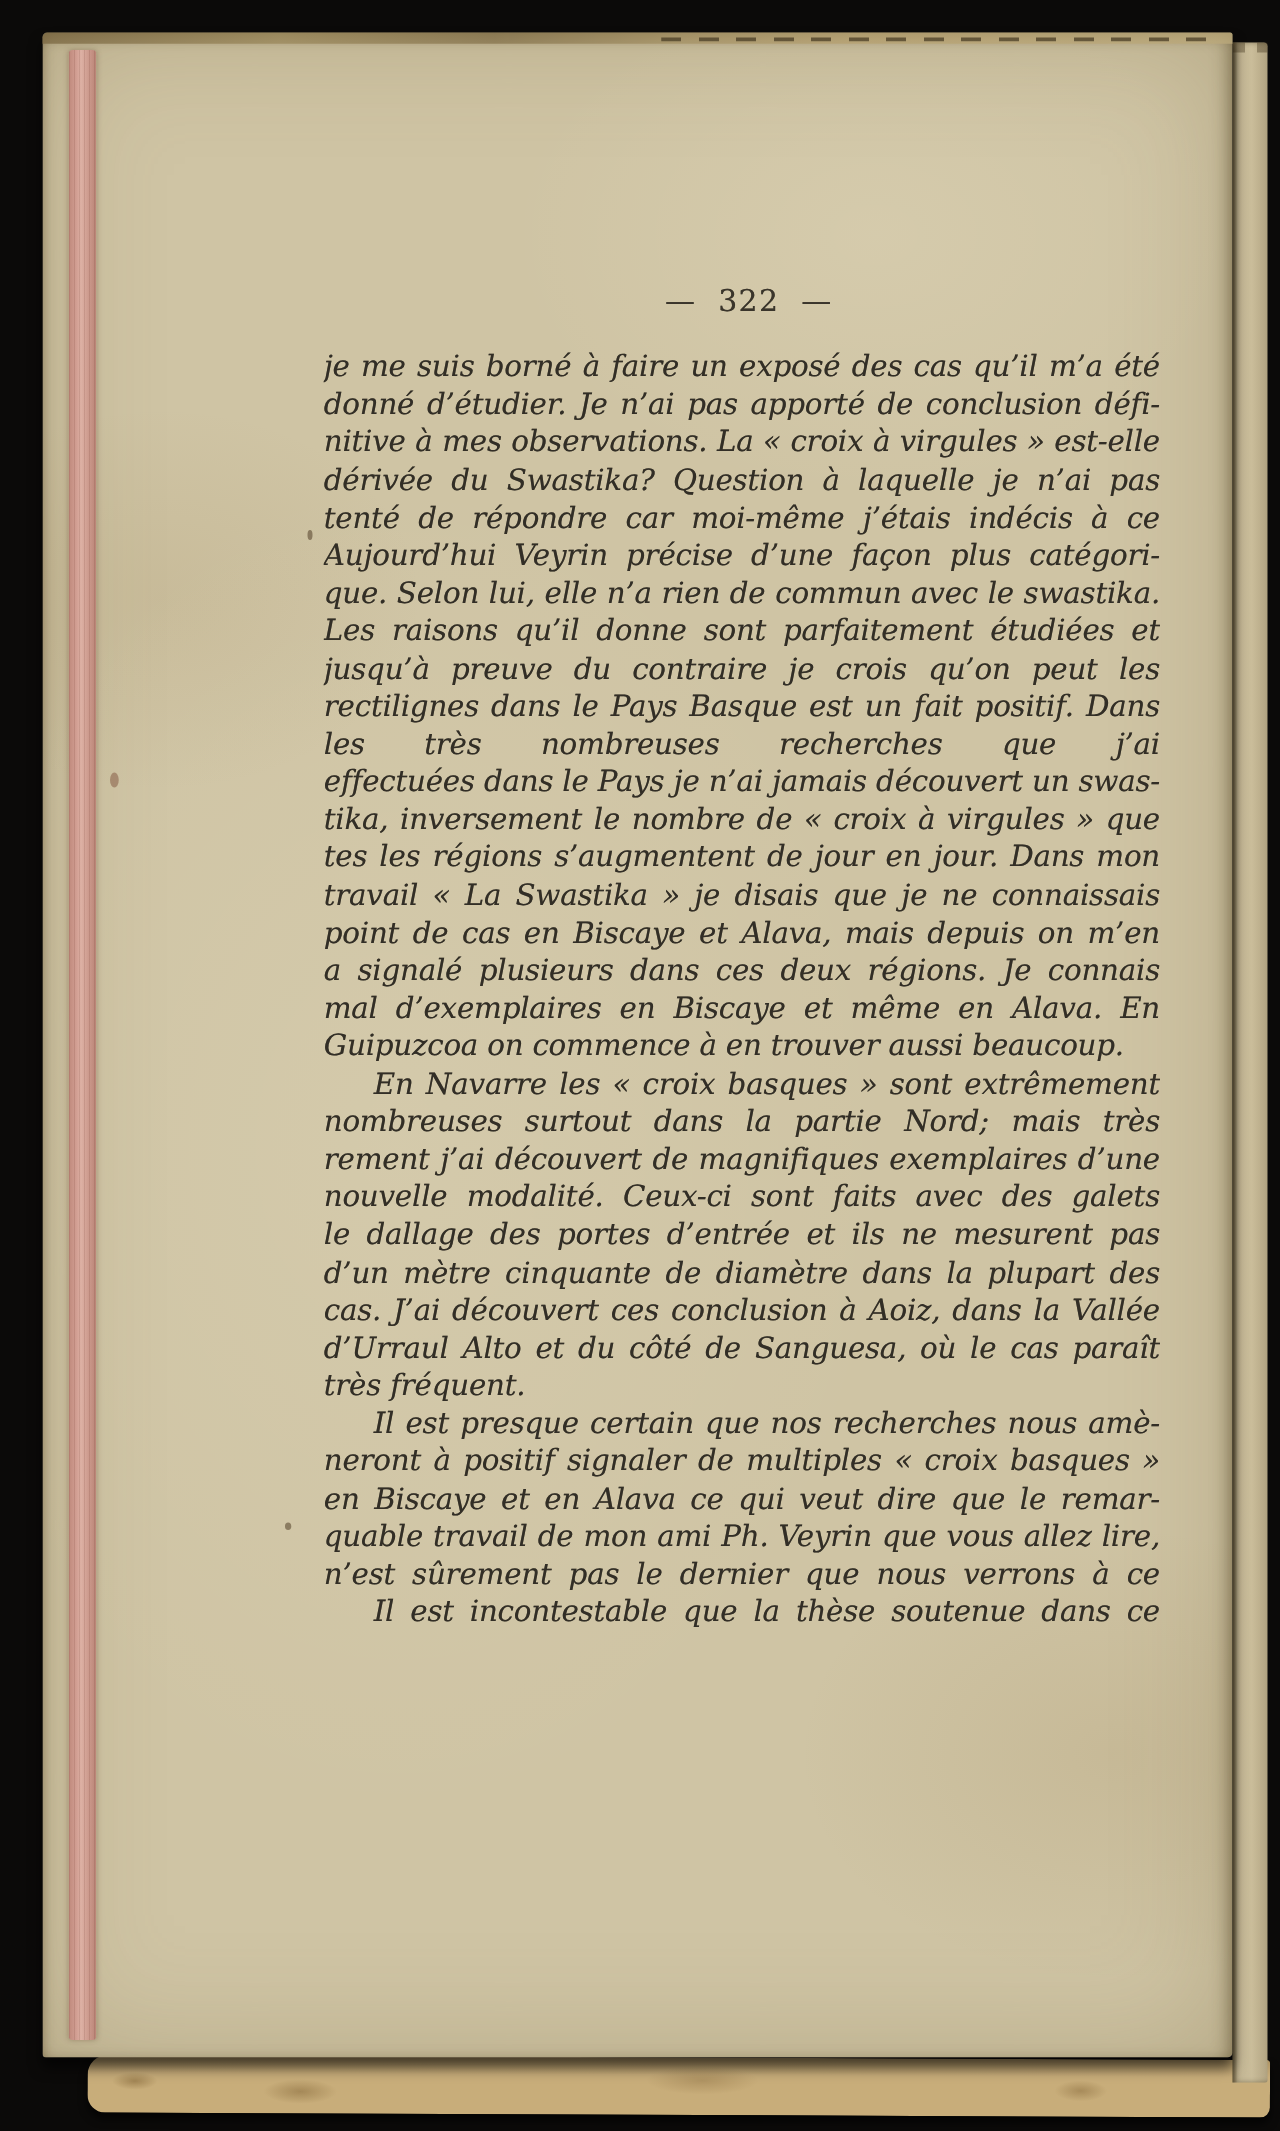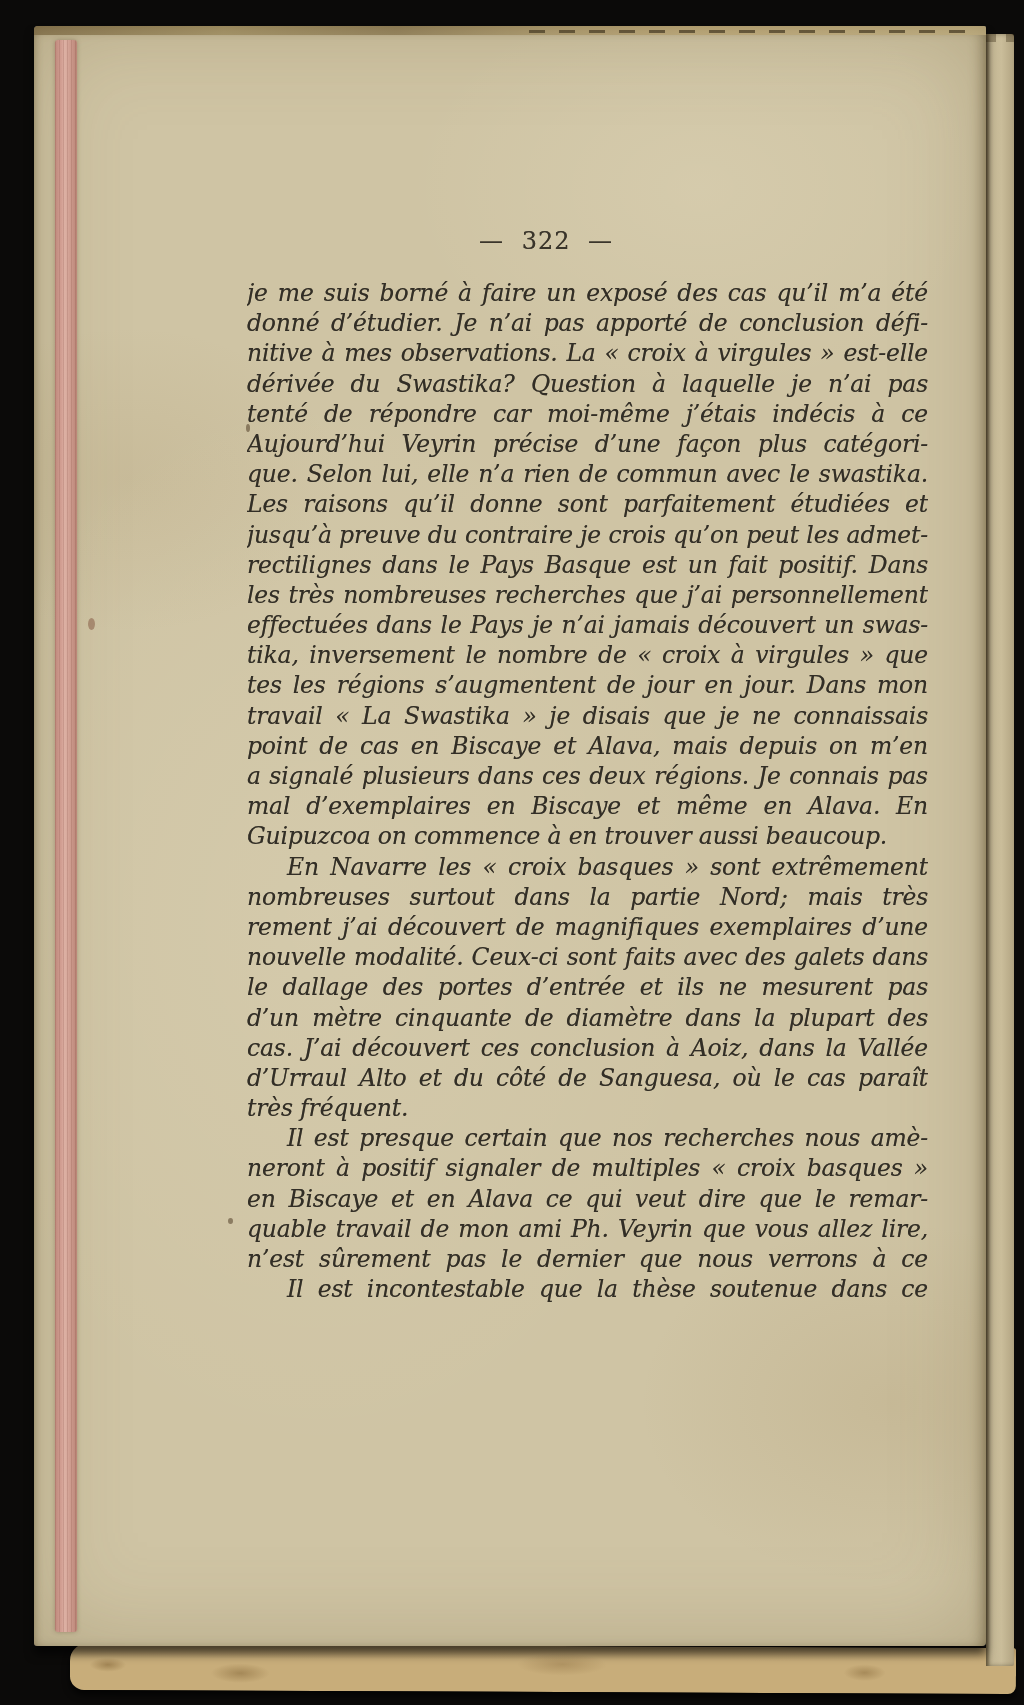--- a/index.html
+++ b/index.html
@@ -82,39 +82,40 @@
     background:
       repeating-linear-gradient(90deg, rgba(100,45,35,.14) 0 1px, rgba(0,0,0,0) 1px 4px),
       linear-gradient(90deg,#bf897c 0%,var(--page-edge-pink) 30%,#ddb1a4 45%,#d1a093 65%,#ba8476 100%);
     border-radius:3px;
     box-shadow:0 0 4px rgba(90,60,40,.35);
   }
 
   
   .folio{
     position:absolute;left:445px;top:200px;width:240px;
+    text-align:center;
     font-size:24px;line-height:30px;
     font-style:normal;color:#3a352b;
     letter-spacing:1px;word-spacing:9px;
     text-shadow:0 0 .5px rgba(40,35,25,.55);
   }
 
   
   .text{
     position:absolute;left:213px;top:252px;width:681px;
     font-family:"DejaVu Serif", serif;
     font-style:italic;
     font-size:23.5px;line-height:30.2px;
     color:var(--ink);
     letter-spacing:-0.2px;
     text-shadow:0 0 .5px rgba(40,35,25,.5);
   }
   .line{
     height:30.2px;overflow:hidden;
-    text-align:justify;text-align-last:justify;
+    text-align:justify;text-align-last:justify;margin-left:12px;
   }
   .line.ind{text-indent:40px;}
   .line.rag{text-align-last:left;}
 
   .speck{position:absolute;background:rgba(70,50,28,.5);border-radius:50%;}
   .speck.s1{left:54px;top:592px;width:7px;height:12px;background:rgba(120,70,50,.45);}
   .speck.s2{left:194px;top:1192px;width:5px;height:6px;}
   .speck.s3{left:212px;top:398px;width:4px;height:8px;}
 </style>
 </head>

